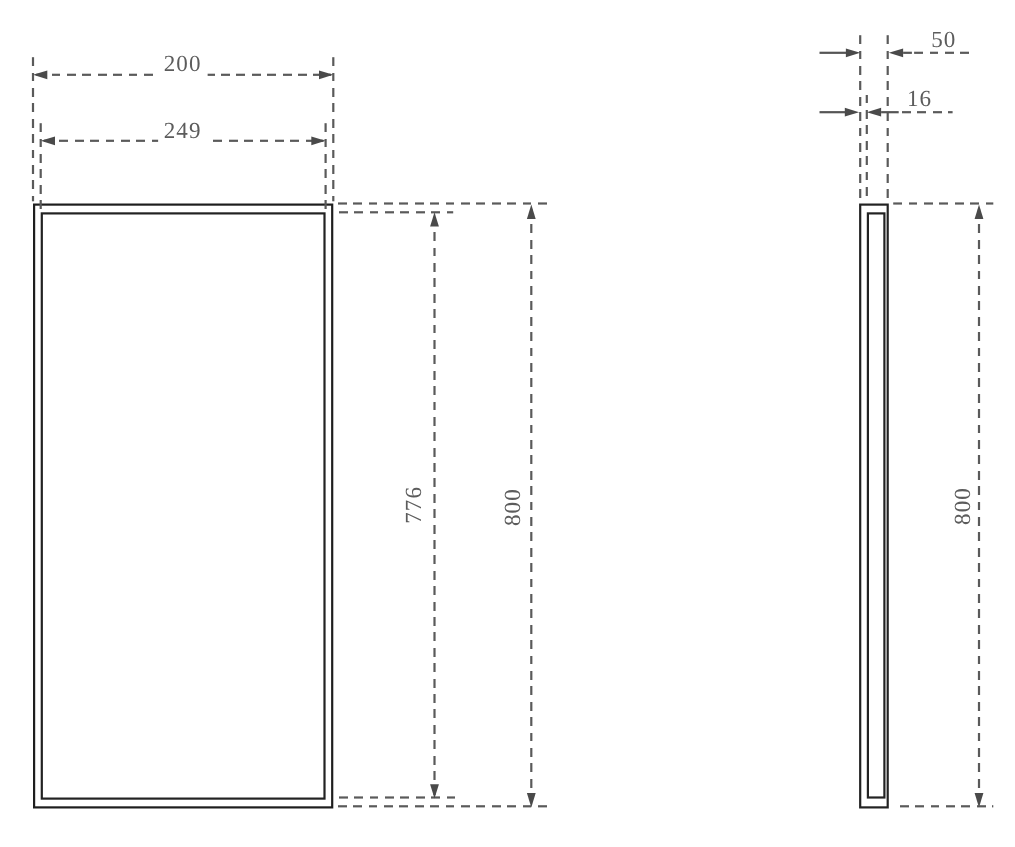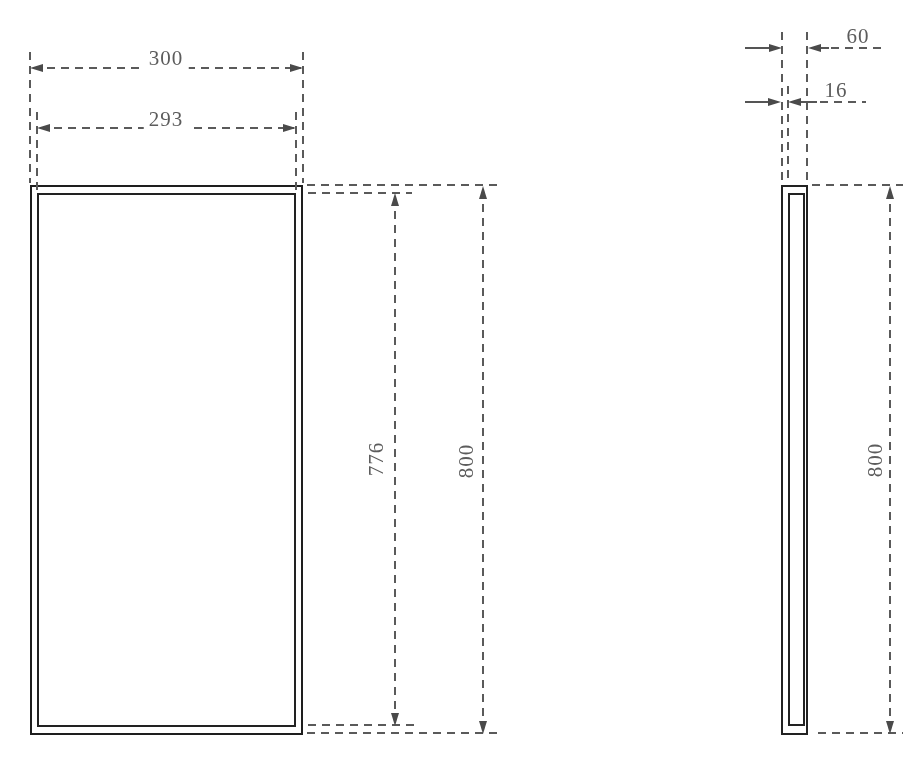--- a/index.html
+++ b/index.html
@@ -38,28 +38,28 @@
 <div class="canvas">
 
   <div class="rect heavy" style="left:30px;top:185px;width:273px;height:550px"></div>
   <div class="rect medium" style="left:37px;top:193px;width:259px;height:534px"></div>
 
   <div class="vdash" style="left:29px;top:52px;height:131px"></div>
   <div class="vdash" style="left:302px;top:52px;height:131px"></div>
   <div class="hdash" style="left:33px;top:67px;width:268px"></div>
   <div class="arr l" style="left:30px;top:64px"></div>
   <div class="arr r" style="left:290px;top:64px"></div>
-  <span class="dim onln" style="left:166px;top:58px">300</span>
+  <span class="dim onln" style="left:166px;top:58px">200</span>
 
   <div class="vdash" style="left:36px;top:112px;height:79px"></div>
   <div class="vdash" style="left:295px;top:112px;height:79px"></div>
   <div class="hdash" style="left:40px;top:127px;width:254px"></div>
   <div class="arr l" style="left:37px;top:124px"></div>
   <div class="arr r" style="left:283px;top:124px"></div>
-  <span class="dim onln" style="left:166px;top:119px">293</span>
+  <span class="dim onln" style="left:166px;top:119px">249</span>
 
   <div class="hdash" style="left:308px;top:192px;width:104px"></div>
   <div class="hdash" style="left:308px;top:724px;width:106px"></div>
   <div class="vdash" style="left:394px;top:197px;height:526px"></div>
   <div class="arr u" style="left:391px;top:193px"></div>
   <div class="arr d" style="left:391px;top:713px"></div>
   <span class="dim rot" style="left:376px;top:459px">776</span>
 
   <div class="hdash" style="left:307px;top:184px;width:193px"></div>
   <div class="hdash" style="left:307px;top:732px;width:193px"></div>
@@ -71,21 +71,21 @@
   <div class="rect medium" style="left:781px;top:185px;width:27px;height:550px"></div>
   <div class="rect medium" style="left:788px;top:193px;width:17px;height:533px"></div>
 
   <div class="vdash" style="left:781px;top:32px;height:151px"></div>
   <div class="vdash" style="left:806px;top:32px;height:151px"></div>
   <div class="hsolid" style="left:745px;top:47px;width:25px"></div>
   <div class="arr r" style="left:769px;top:44px"></div>
   <div class="arr l" style="left:808px;top:44px"></div>
   <div class="hsolid" style="left:821px;top:47px;width:8px"></div>
   <div class="hdash" style="left:831px;top:47px;width:52px"></div>
-  <span class="dim" style="left:858px;top:36px">60</span>
+  <span class="dim" style="left:858px;top:36px">50</span>
 
   <div class="vdash" style="left:787px;top:86px;height:97px"></div>
   <div class="hsolid" style="left:745px;top:101px;width:24px"></div>
   <div class="arr r" style="left:768px;top:98px"></div>
   <div class="arr l" style="left:788px;top:98px"></div>
   <div class="hsolid" style="left:801px;top:101px;width:16px"></div>
   <div class="hdash" style="left:820px;top:101px;width:46px"></div>
   <span class="dim" style="left:836px;top:90px">16</span>
 
   <div class="hdash" style="left:812px;top:184px;width:91px"></div>

